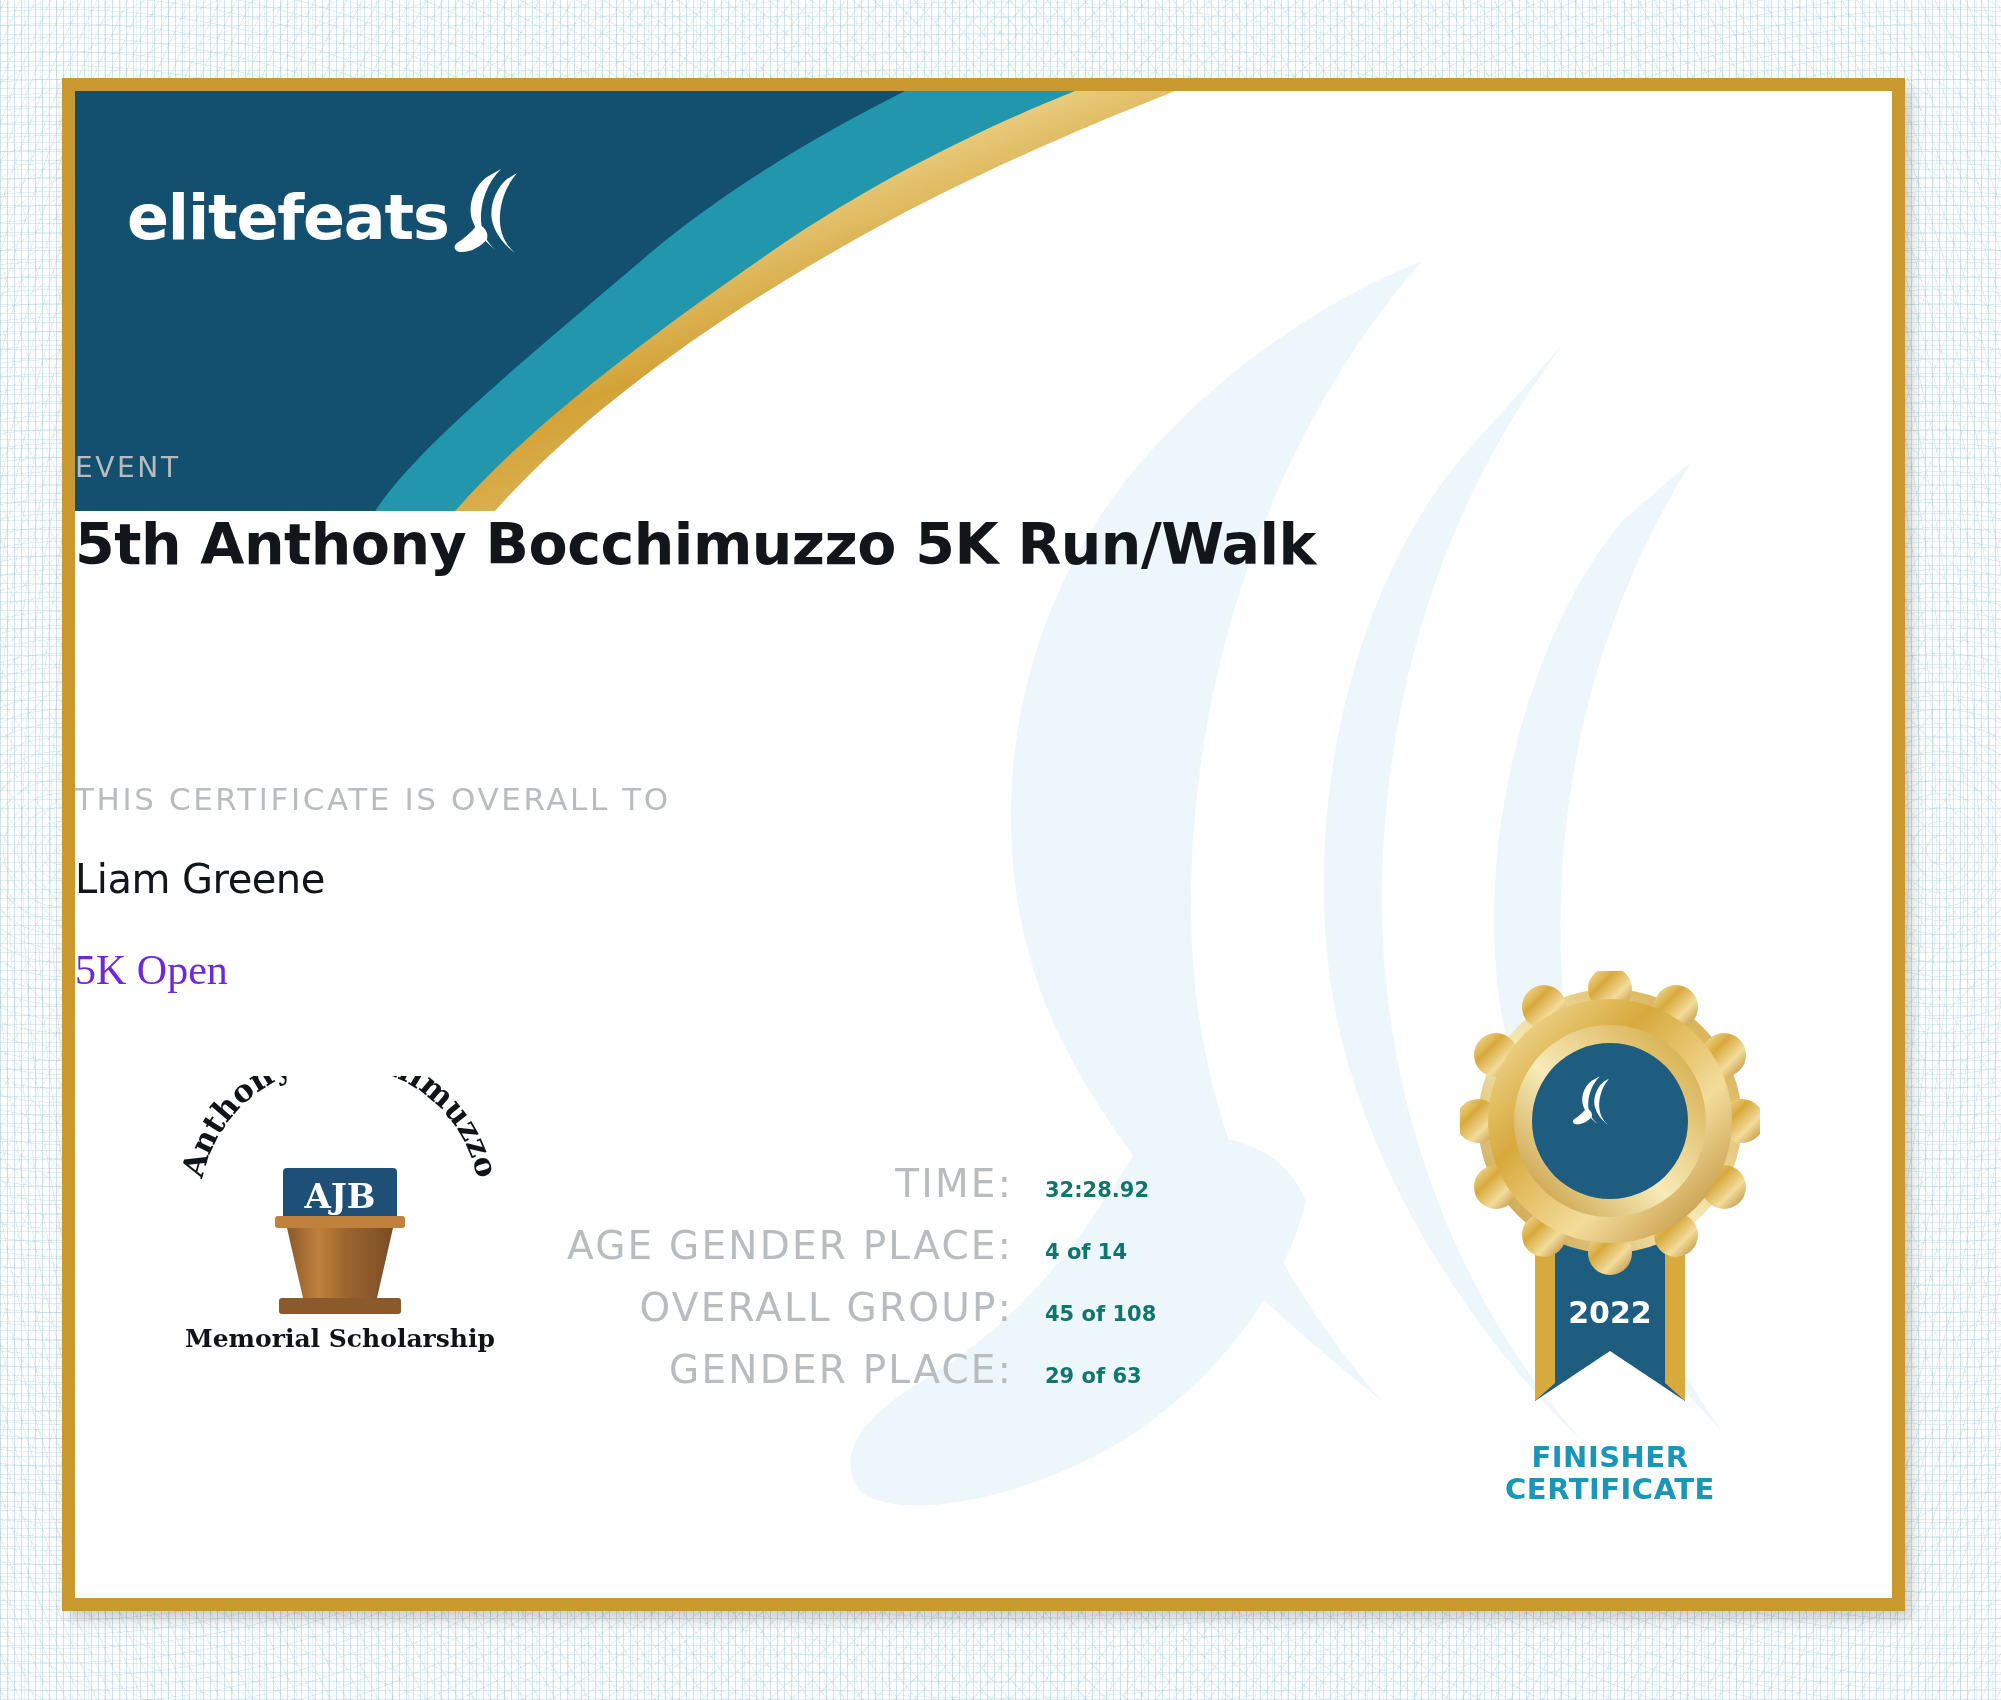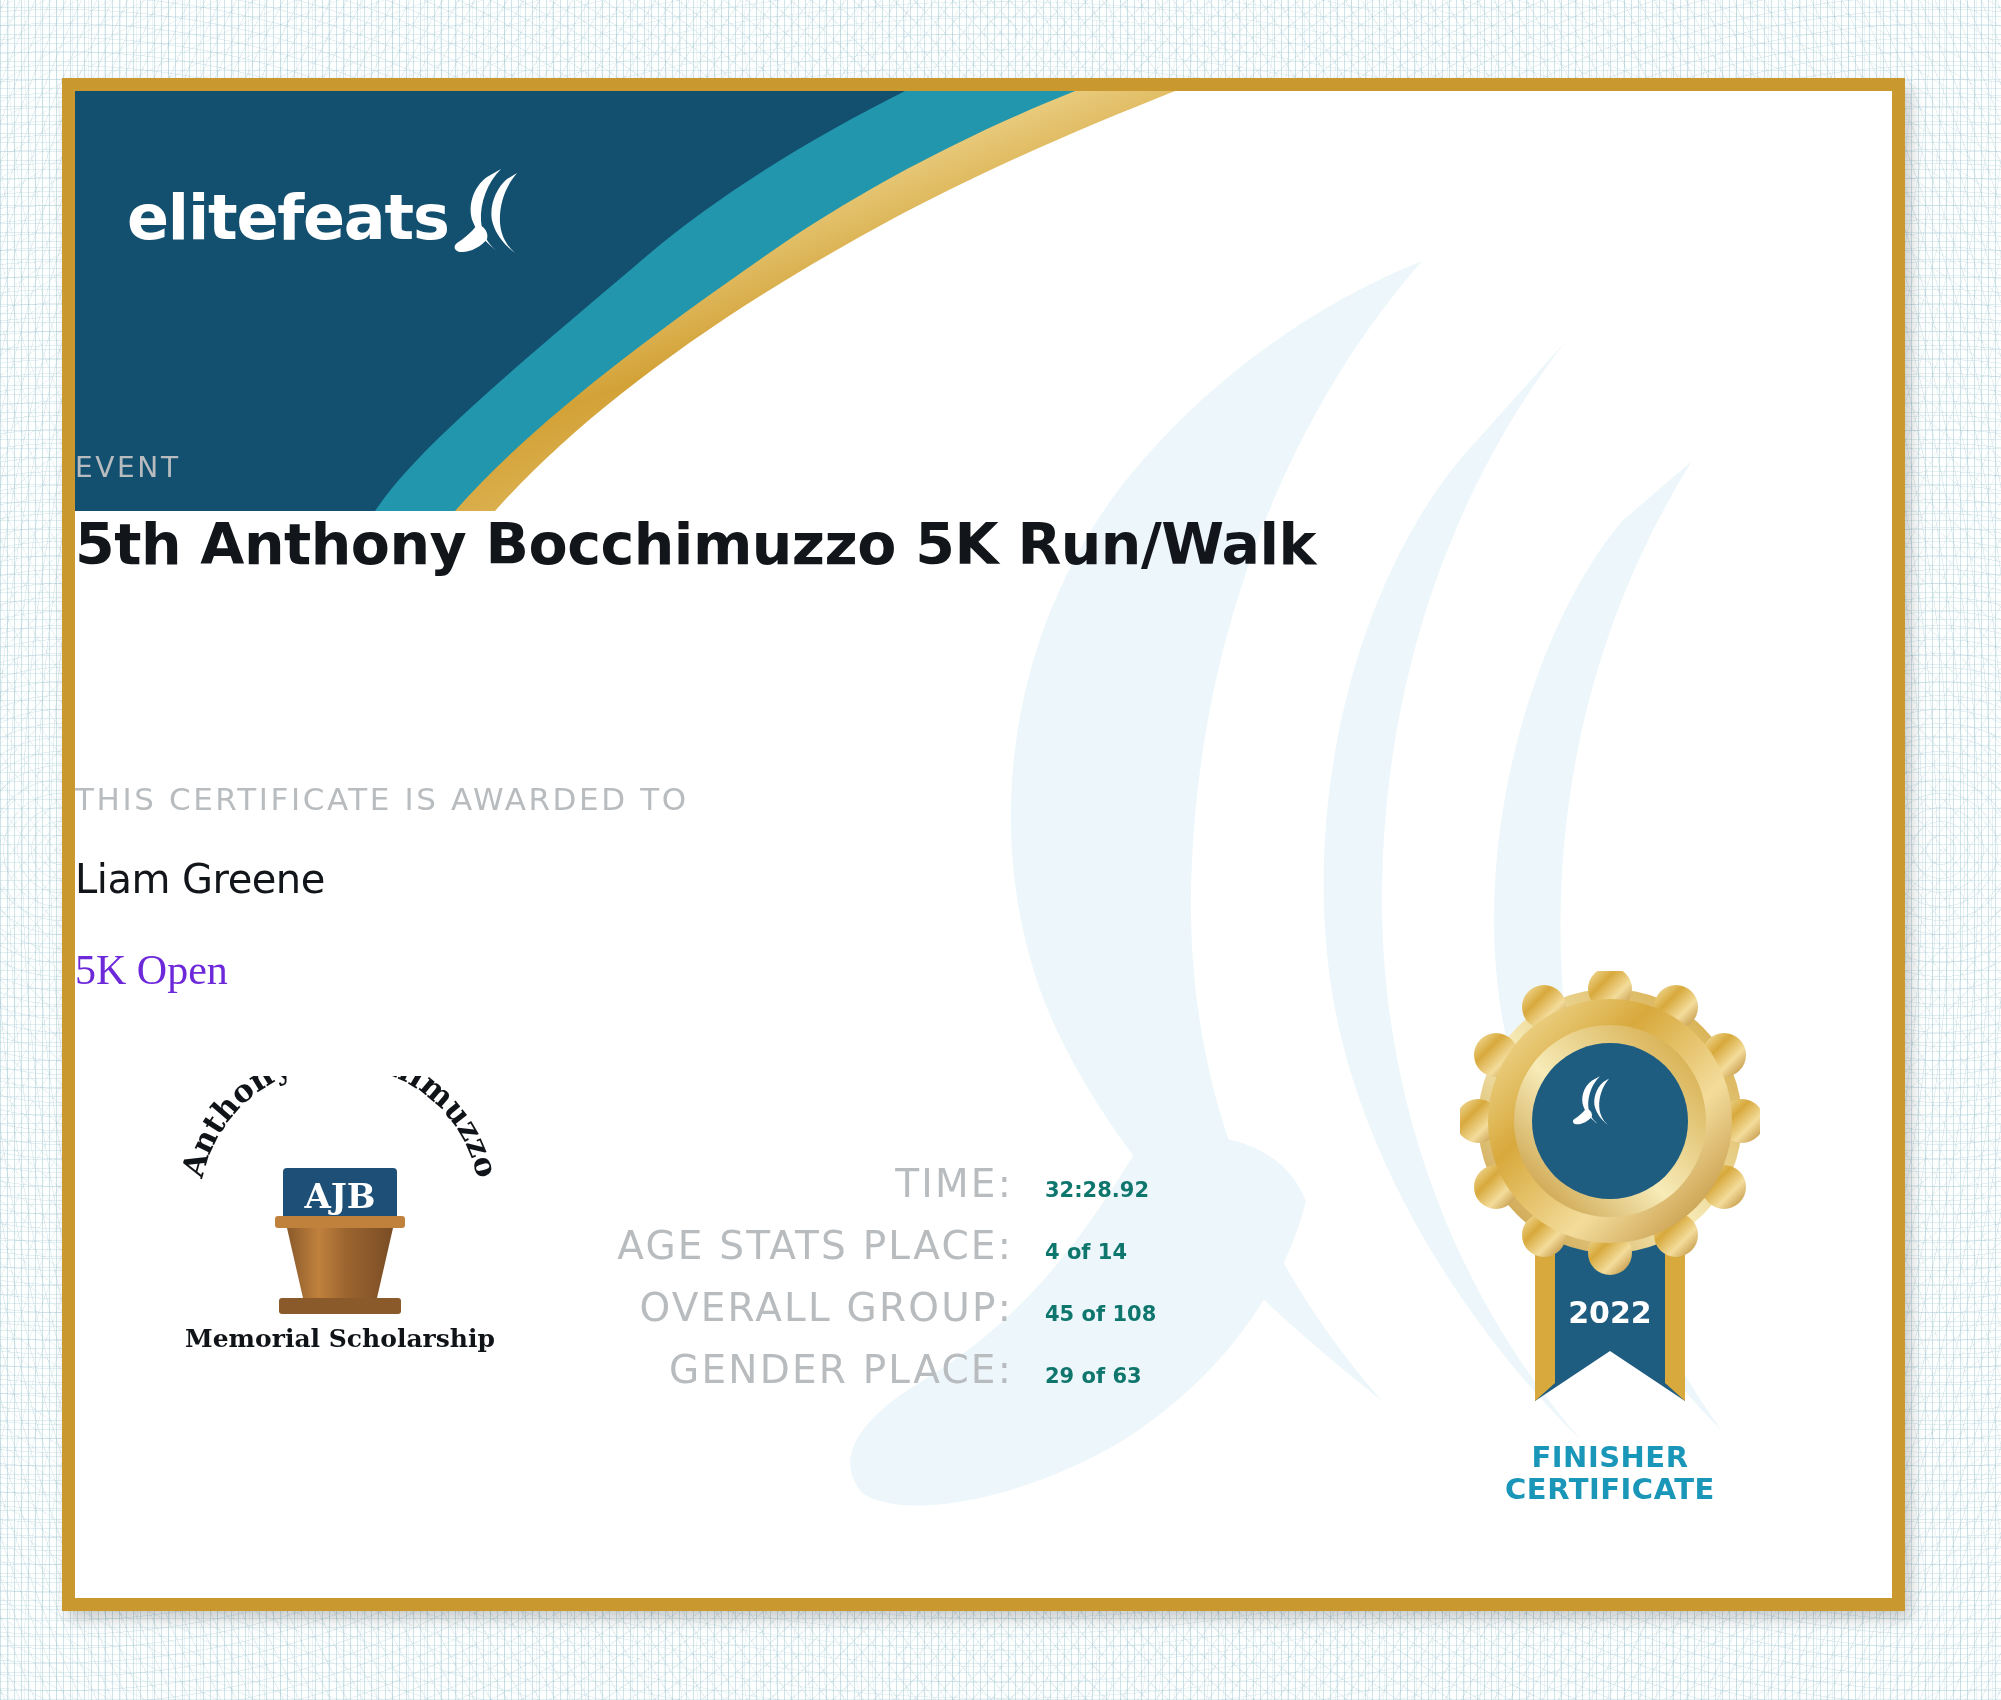--- a/index.html
+++ b/index.html
@@ -265,32 +265,32 @@
             <path d="M48 2 C34 16 27 36 28 54 C29 66 34 76 44 84 C36 78 25 68 20 55 C14 40 20 20 34 10 Z"></path>
             <path d="M64 6 C52 20 46 38 47 56 C48 68 53 78 62 86 C54 80 44 70 40 57 C35 42 42 22 54 12 Z"></path>
             <path d="M24 58 C18 66 10 72 4 76 C0 79 1 84 7 85 C16 86 28 80 34 72 C36 66 31 58 24 58 Z"></path>
           </g>
         </svg>
       </div>
 
       <div class="label lbl-event">EVENT</div>
       <div class="event-name">5th Anthony Bocchimuzzo 5K Run/Walk</div>
 
-      <div class="label lbl-awarded">THIS CERTIFICATE IS AWARDED TO</div>
+      <div class="label lbl-awarded">THIS CERTIFICATE IS OVERALL TO</div>
       <div class="recipient">Liam Greene</div>
       <div class="division">5K Open</div>
 
 
       <div class="stats">
         <div class="stat-row">
           <span class="stat-key">TIME:</span>
           <span class="stat-val">32:28.92</span>
         </div>
         <div class="stat-row">
-          <span class="stat-key">AGE STATS PLACE:</span>
+          <span class="stat-key">AGE GENDER PLACE:</span>
           <span class="stat-val">4 of 14</span>
         </div>
         <div class="stat-row">
           <span class="stat-key">OVERALL GROUP:</span>
           <span class="stat-val">45 of 108</span>
         </div>
         <div class="stat-row">
           <span class="stat-key">GENDER PLACE:</span>
           <span class="stat-val">29 of 63</span>
         </div>

